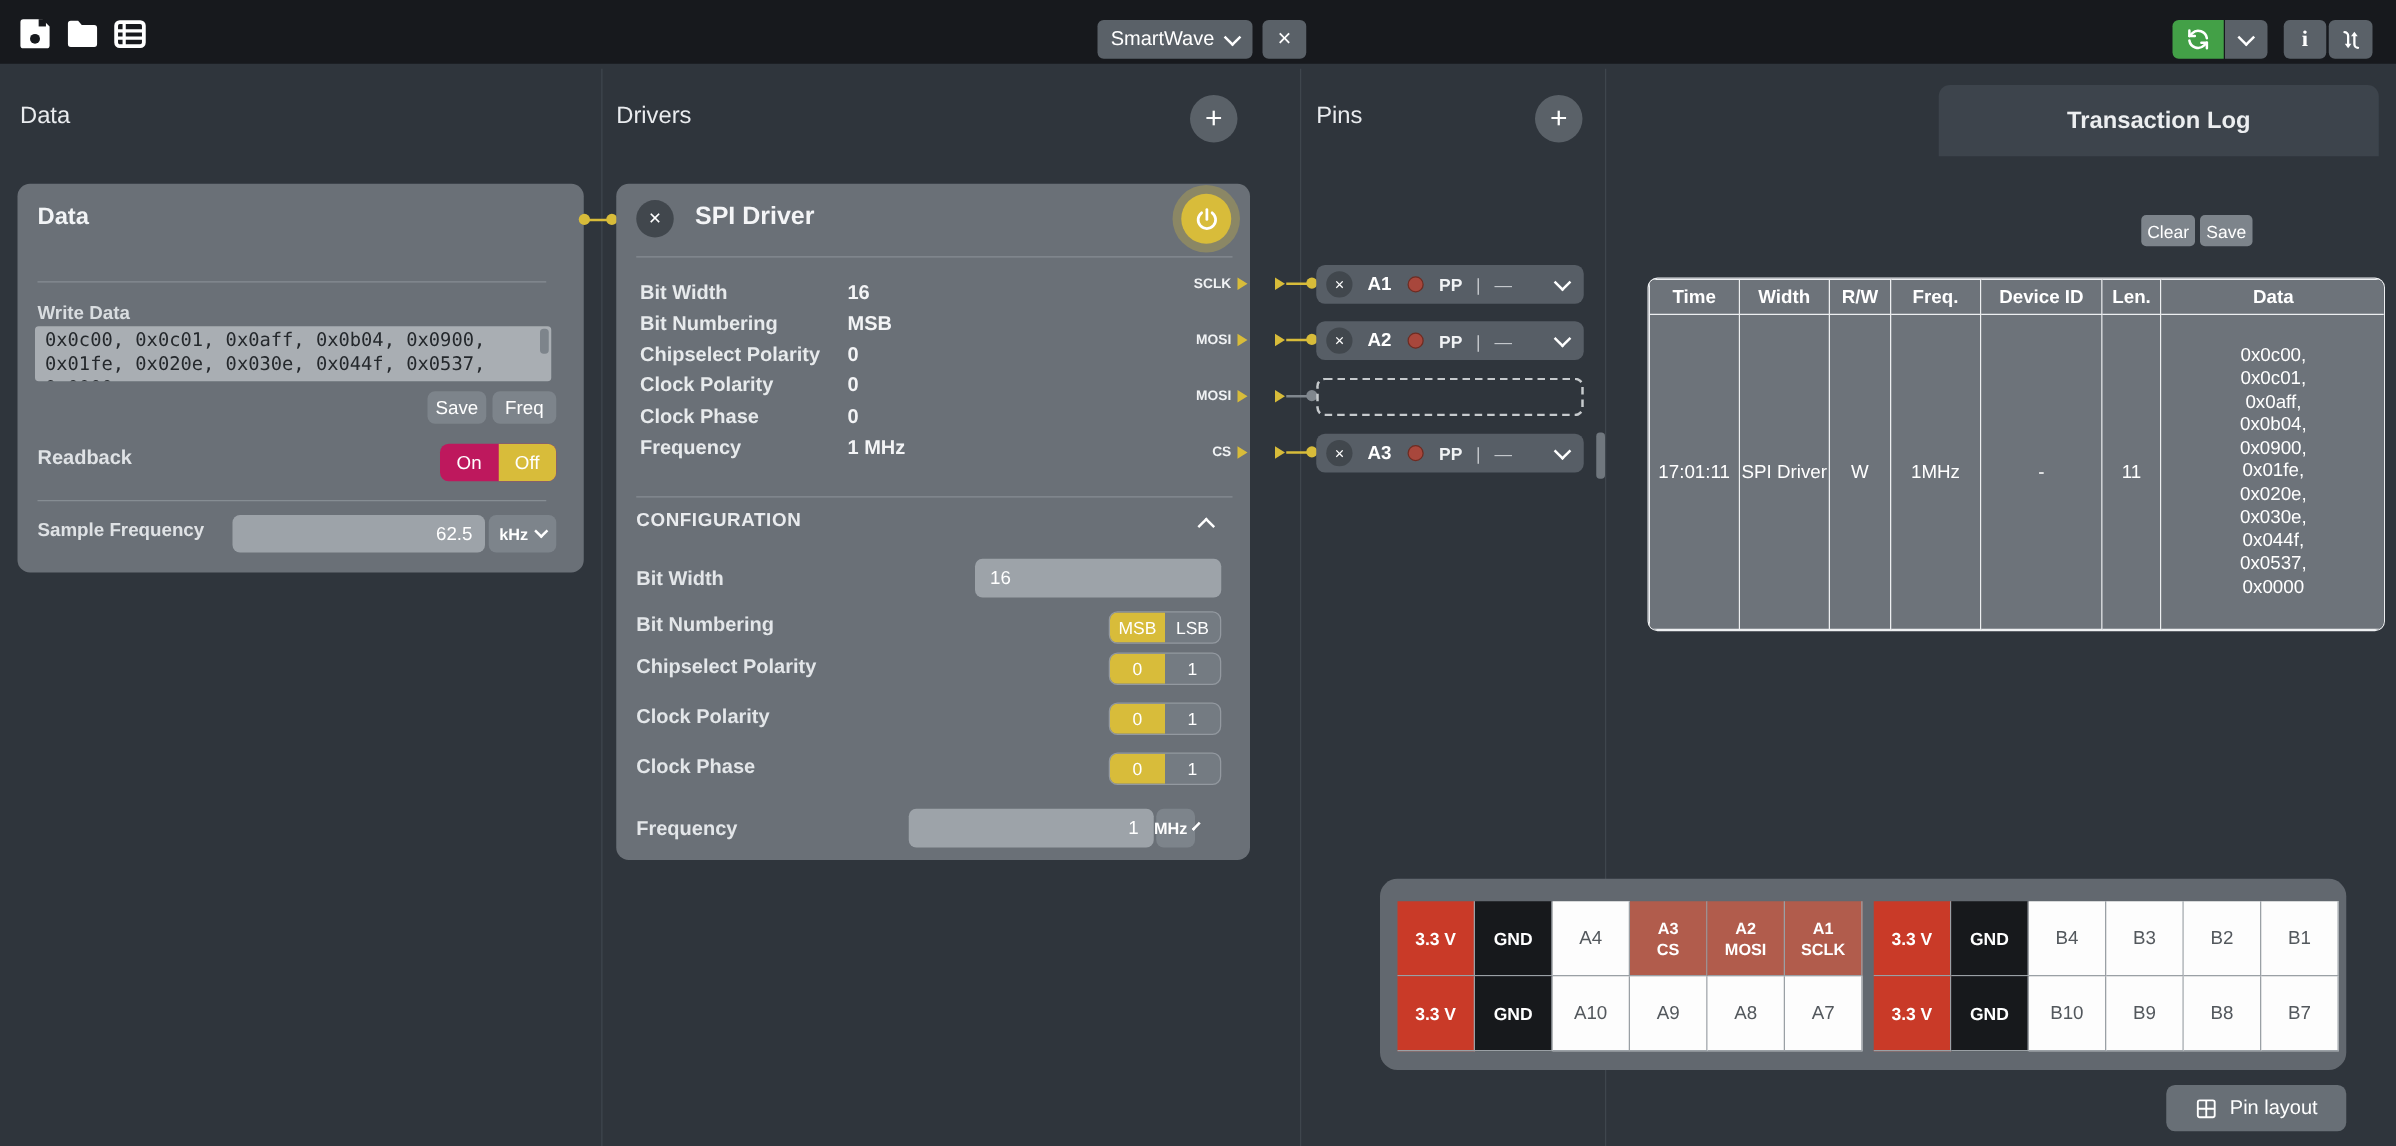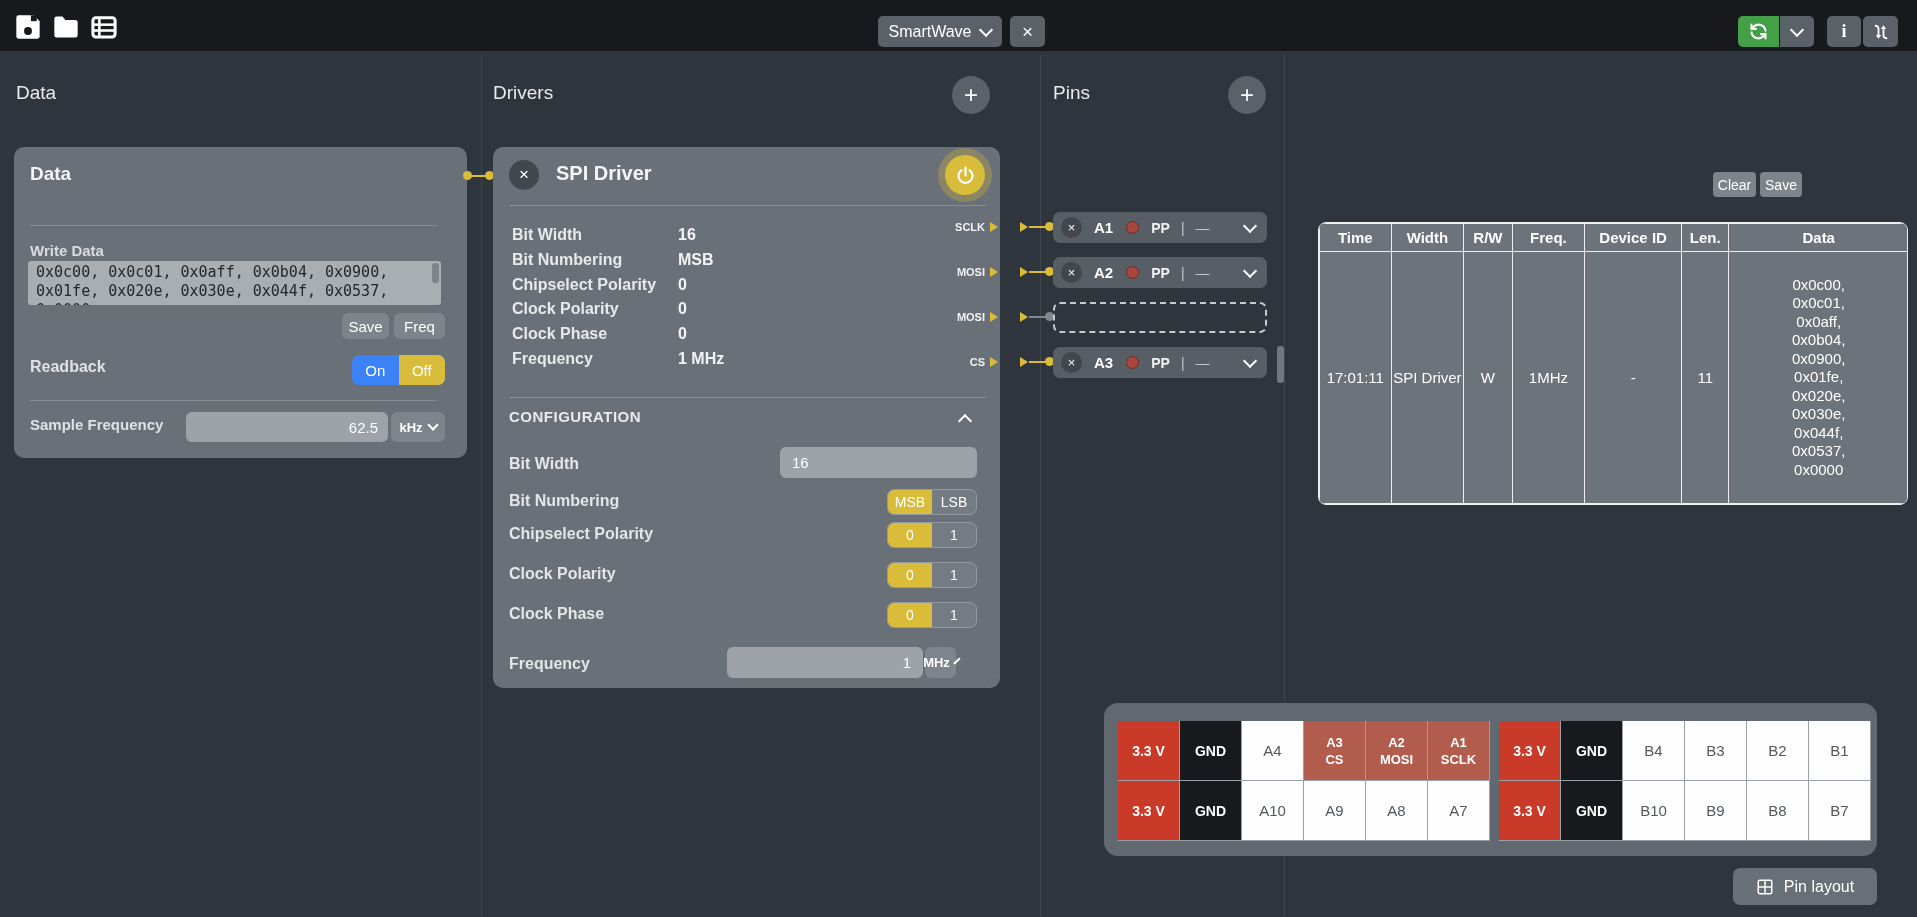--- a/index.html
+++ b/index.html
@@ -122,21 +122,21 @@
   <div class="abs" style="left:30px;top:242px;font-size:15px;color:#d9dde0;font-weight:bold">Write Data</div>
   <textarea class="abs" style="left: 28px; top: 261px; width: 413px; height: 44px; background: rgb(169, 174, 179); border: none; border-radius: 3px; color: rgb(36, 40, 44); font-family: &quot;DejaVu Sans Mono&quot;, monospace; font-size: 15px; line-height: 19px; padding: 2px 8px; box-sizing: border-box; overflow: hidden; resize: none; outline: none;">0x0c00, 0x0c01, 0x0aff, 0x0b04, 0x0900, 0x01fe, 0x020e, 0x030e, 0x044f, 0x0537, 0x0000</textarea>
   <div class="abs" style="left:432px;top:263px;width:7px;height:20px;background:#7d848b;border-radius:3px"></div>
   <div class="btn" style="left:342px;top:313px;width:47px;height:26px">
       <span>Save</span>
     </div>
   <div class="btn" style="left:394px;top:313px;width:51px;height:26px">
       <span>Freq</span>
     </div>
   <div class="abs" style="left:30px;top:358px;font-size:16px;color:#dfe2e5;font-weight:bold">Readback</div>
-  <div class="toggle" style="left:352px;top:355px;width:93px;height:30px;background:#3b82f6;border:none">
+  <div class="toggle" style="left:352px;top:355px;width:93px;height:30px;background:#be185d;border:none">
     <div class="seg" style="font-size:15px">On</div>
     <div class="seg active" style="font-size:15px">Off</div>
   </div>
   <div class="hline" style="left:30px;top:400px;width:407px"></div>
   <div class="abs" style="left:30px;top:416px;font-size:15px;color:#dfe2e5;font-weight:bold">Sample Frequency</div>
   <input class="input" style="left: 186px; top: 412px; width: 202px; height: 30px; text-align: right; padding-right: 10px;" value="62.5">
   <div class="select" style="left:391px;top:412px;width:54px;height:30px">
     <span>kHz</span>
     <span class="chev" style="width:6px;height:6px"></span>
   </div>
@@ -273,20 +273,23 @@
       </div>
     <span class="name">A3</span>
     <span class="pindot"></span>
     <span class="pintext">PP</span>
     <span class="pinsep">|</span>
     <span class="pinsep">—</span>
     <span class="chev" style="margin-left:auto"></span>
   </div>
   <div class="abs" style="left:1277px;top:346px;width:7px;height:37px;background:#70777e;border-radius:3px"></div>
 
+  <div class="tab" style="left:1551px;width:352px;background:#3d444c">
+    <span>Transaction Log</span>
+  </div>
   <div class="btn" style="left:1713px;top:172px;width:43px;height:25px;font-size:14px;border-radius:4px">
     <span>Clear</span>
   </div>
   <div class="btn" style="left:1760px;top:172px;width:42px;height:25px;font-size:14px;border-radius:4px">
     <span>Save</span>
   </div>
 
   <div class="abs" style="left:1318px;top:222px;width:590px;height:283px;border-radius:8px;overflow:hidden;border:1px solid #edeff1;box-sizing:border-box">
     <table class="logtable" style="height:281px">
       <colgroup>

